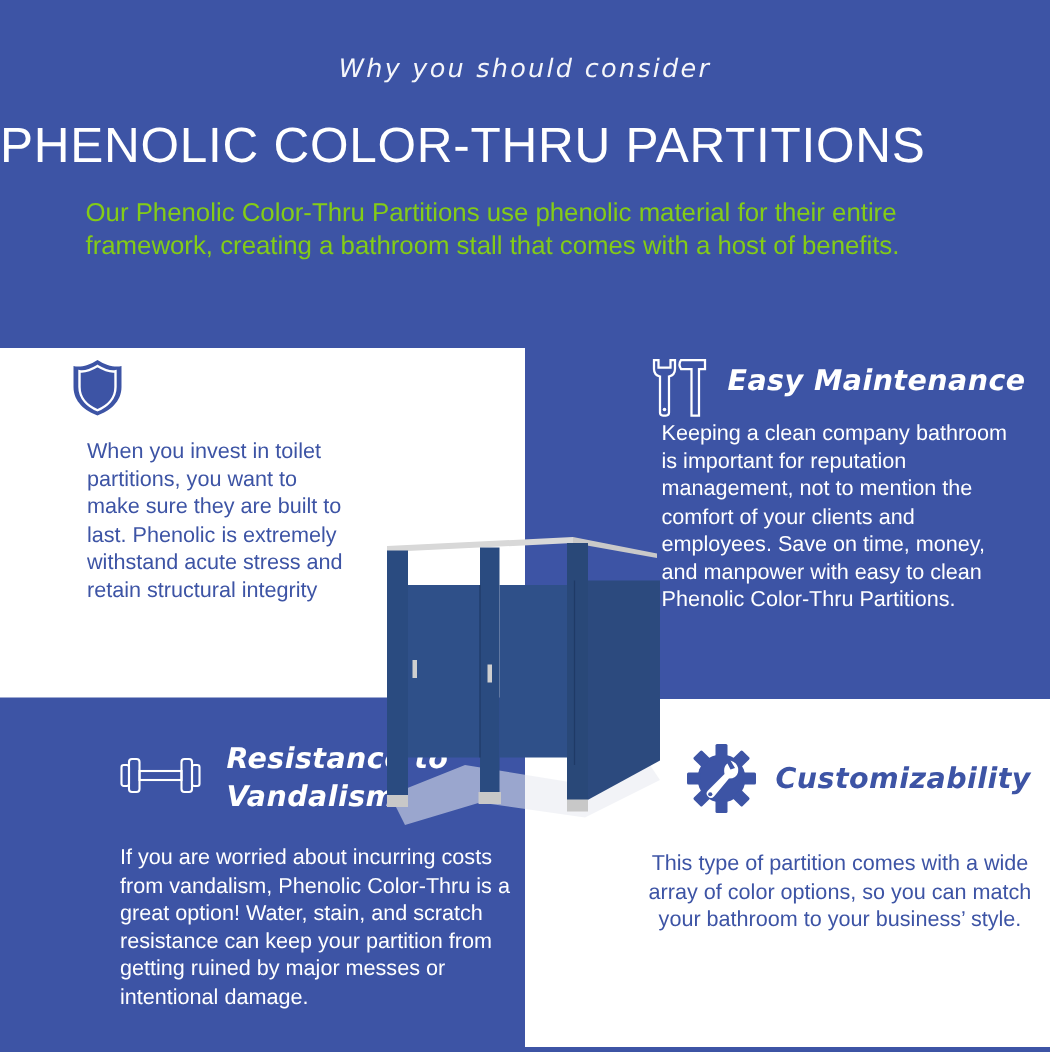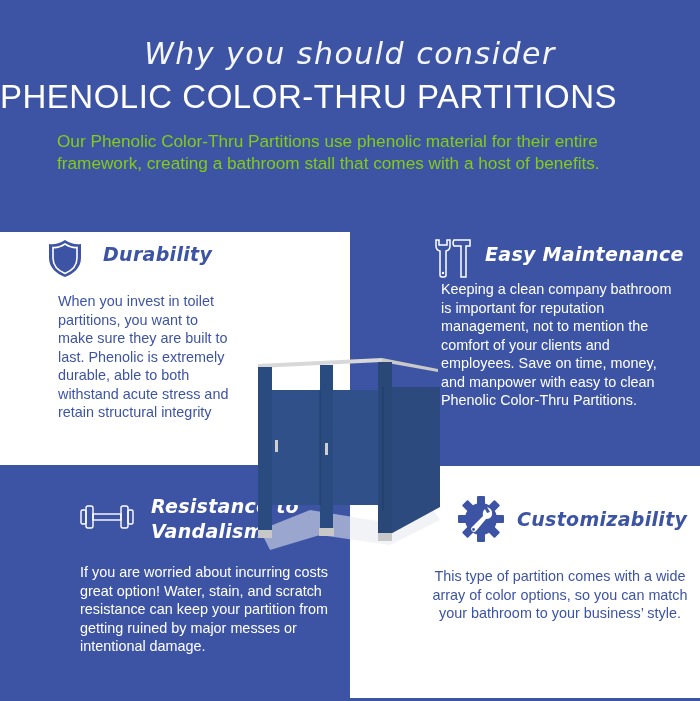--- a/index.html
+++ b/index.html
@@ -3,21 +3,21 @@
 <meta charset="utf-8">
 <style>
   * { margin:0; padding:0; box-sizing:border-box; }
   html, body { width:700px; height:701px; overflow:hidden; background:#3d54a5; }
   body { position:relative; font-family:"DejaVu Sans", sans-serif; }
   .canvas { position:absolute; left:0; top:0; width:700px; height:701px; background:#3d54a5; }
 
   
   .intro-kicker { position:absolute; left:0; top:36px; width:700px; text-align:center;
     color:#ffffff; font-family:"DejaVu Sans", sans-serif; font-style:italic; font-weight:300;
-    font-size:30px; letter-spacing:1.5px; opacity:.95; }
+    font-size:17px; letter-spacing:1.5px; opacity:.95; }
   .main-title { position:absolute; left:0; top:78px; width:700px; text-align:left;
     color:#ffffff; font-family:"Liberation Sans", sans-serif; font-size:33px; font-weight:400;
     letter-spacing:0.5px; transform:scaleX(1.0); }
   .intro-text { position:absolute; left:57px; top:130px; width:600px; color:#84cc16;
     font-family:"Liberation Sans", sans-serif; font-size:17.2px; line-height:22px; }
 
   
   .panel-white-tl { position:absolute; left:0; top:232px; width:350px; height:233px; background:#ffffff; }
   .panel-white-br { position:absolute; left:350px; top:466px; width:350px; height:232px; background:#ffffff; }
   .bottom-strip { position:absolute; left:0; top:698px; width:700px; height:3px; background:#3d54a5; }
@@ -48,27 +48,25 @@
   </div>
 
   <div class="panel-white-tl"></div>
   <div class="panel-white-br"></div>
 
   <div class="feature" style="left:0; top:232px; width:350px; height:233px;">
     <svg class="icon" style="left:47px; top:6px;" width="36" height="40" viewBox="0 0 36 40">
       <path d="M18 2 C12 6 6 7 2 6 L2 20 C2 30 10 36 18 39 C26 36 34 30 34 20 L34 6 C30 7 24 6 18 2 Z" fill="#3d54a5"></path>
       <path d="M18 6 C13 9 9 10 6 9.5 L6 20 C6 28 12 33 18 35.5 C24 33 30 28 30 20 L30 9.5 C27 10 23 9 18 6 Z" fill="none" stroke="#ffffff" stroke-width="1.6"></path>
     </svg>
-    <div class="feature-title blue-text" style="position:absolute; left:103px; top:11px;">Durability</div>
     <div class="feature-body blue-text" style="position:absolute; left:58px; top:60px; width:200px;">
       <div>When you invest in toilet</div>
       <div>partitions, you want to</div>
       <div>make sure they are built to</div>
       <div>last. Phenolic is extremely</div>
-      <div>durable, able to both</div>
       <div>withstand acute stress and</div>
       <div>retain structural integrity</div>
     </div>
   </div>
 
   <div class="feature" style="left:350px; top:232px; width:350px; height:233px;">
     <svg class="icon" style="left:82px; top:5px;" width="40" height="42" viewBox="0 0 40 42">
 
       <path d="M4 3 L4 9 Q4 13 8 14 L8 38 Q8 40 10 40 L12 40 Q14 40 14 38 L14 14 Q18 13 18 9 L18 3 L15 3 L15 8 L7 8 L7 3 Z" fill="none" stroke="#ffffff" stroke-width="1.5"></path>
       <circle cx="11" cy="36" r="1.2" fill="#ffffff"></circle>
@@ -94,20 +92,21 @@
       <rect x="13" y="10" width="28" height="6" fill="none" stroke="#ffffff" stroke-width="1.4"></rect>
       <rect x="41" y="2" width="7" height="22" rx="2" fill="none" stroke="#ffffff" stroke-width="1.4"></rect>
       <rect x="48" y="6" width="5" height="14" rx="1.5" fill="none" stroke="#ffffff" stroke-width="1.4"></rect>
     </svg>
     <div class="feature-title white-text" style="position:absolute; left:103px; top:28px; line-height:25px;">
       <div>Resistance to</div>
       <div>Vandalism</div>
     </div>
     <div class="feature-body white-text" style="position:absolute; left:32px; top:97px; width:300px;">
       <div>If you are worried about incurring costs</div>
+      <div>from vandalism, Phenolic Color-Thru is a</div>
       <div>great option! Water, stain, and scratch</div>
       <div>resistance can keep your partition from</div>
       <div>getting ruined by major messes or</div>
       <div>intentional damage.</div>
     </div>
   </div>
 
   <div class="feature" style="left:370px; top:466px; width:350px; height:226px;">
     <svg class="icon" style="left:86px; top:28px;" width="50" height="50" viewBox="0 0 50 50">
       <g fill="#3d54a5">

